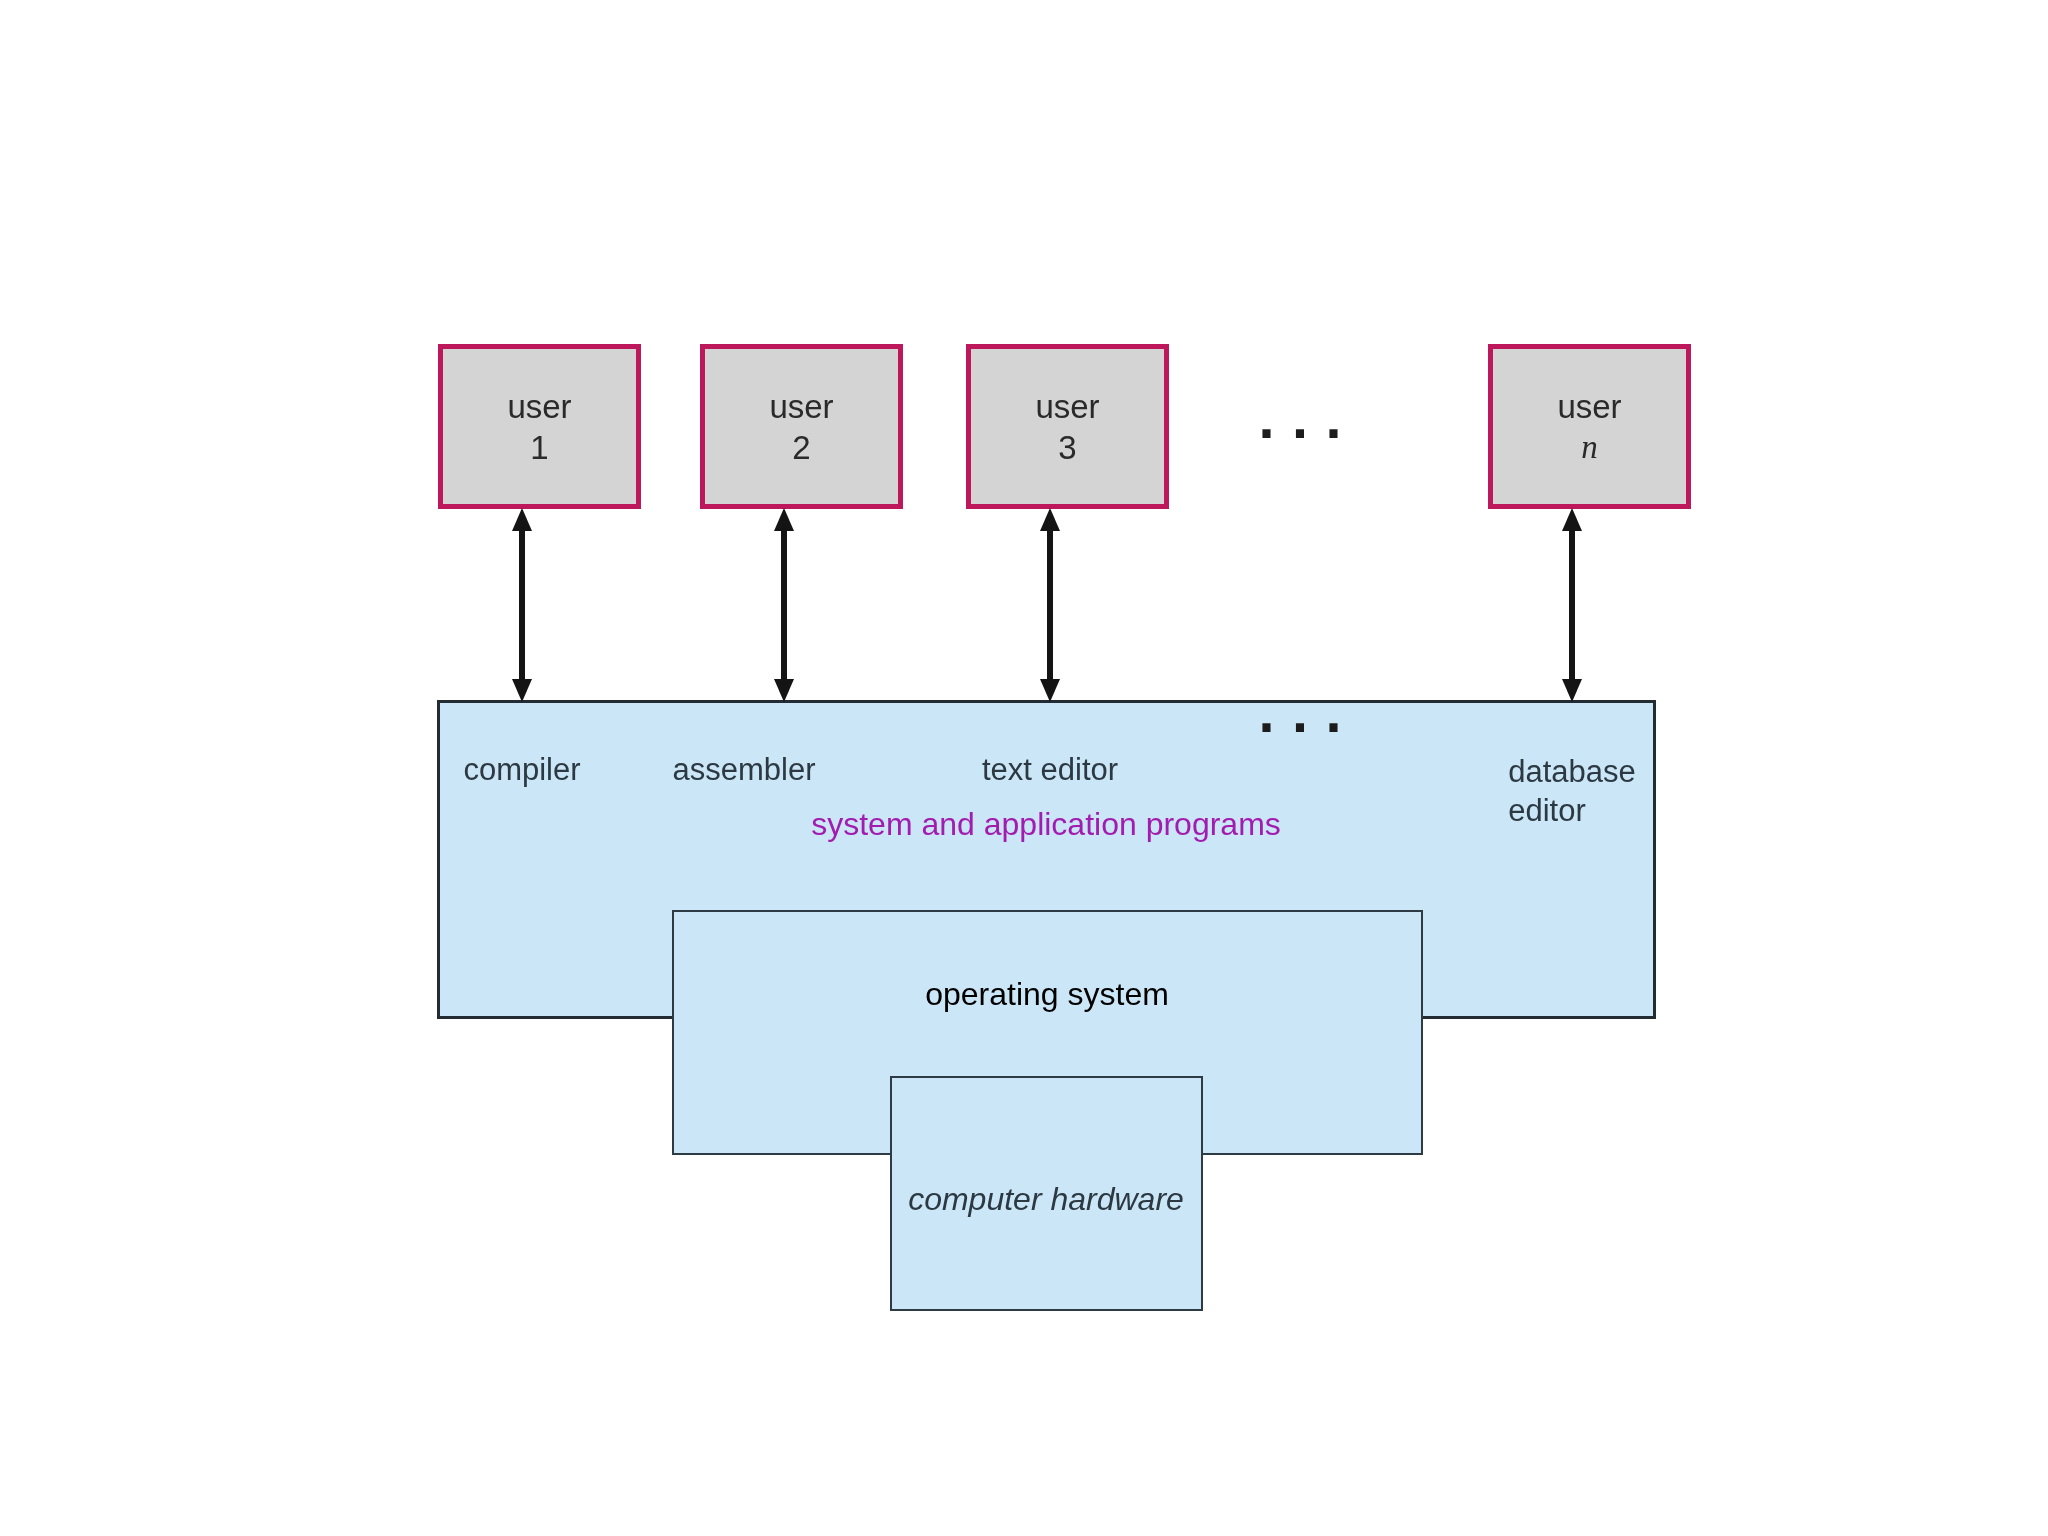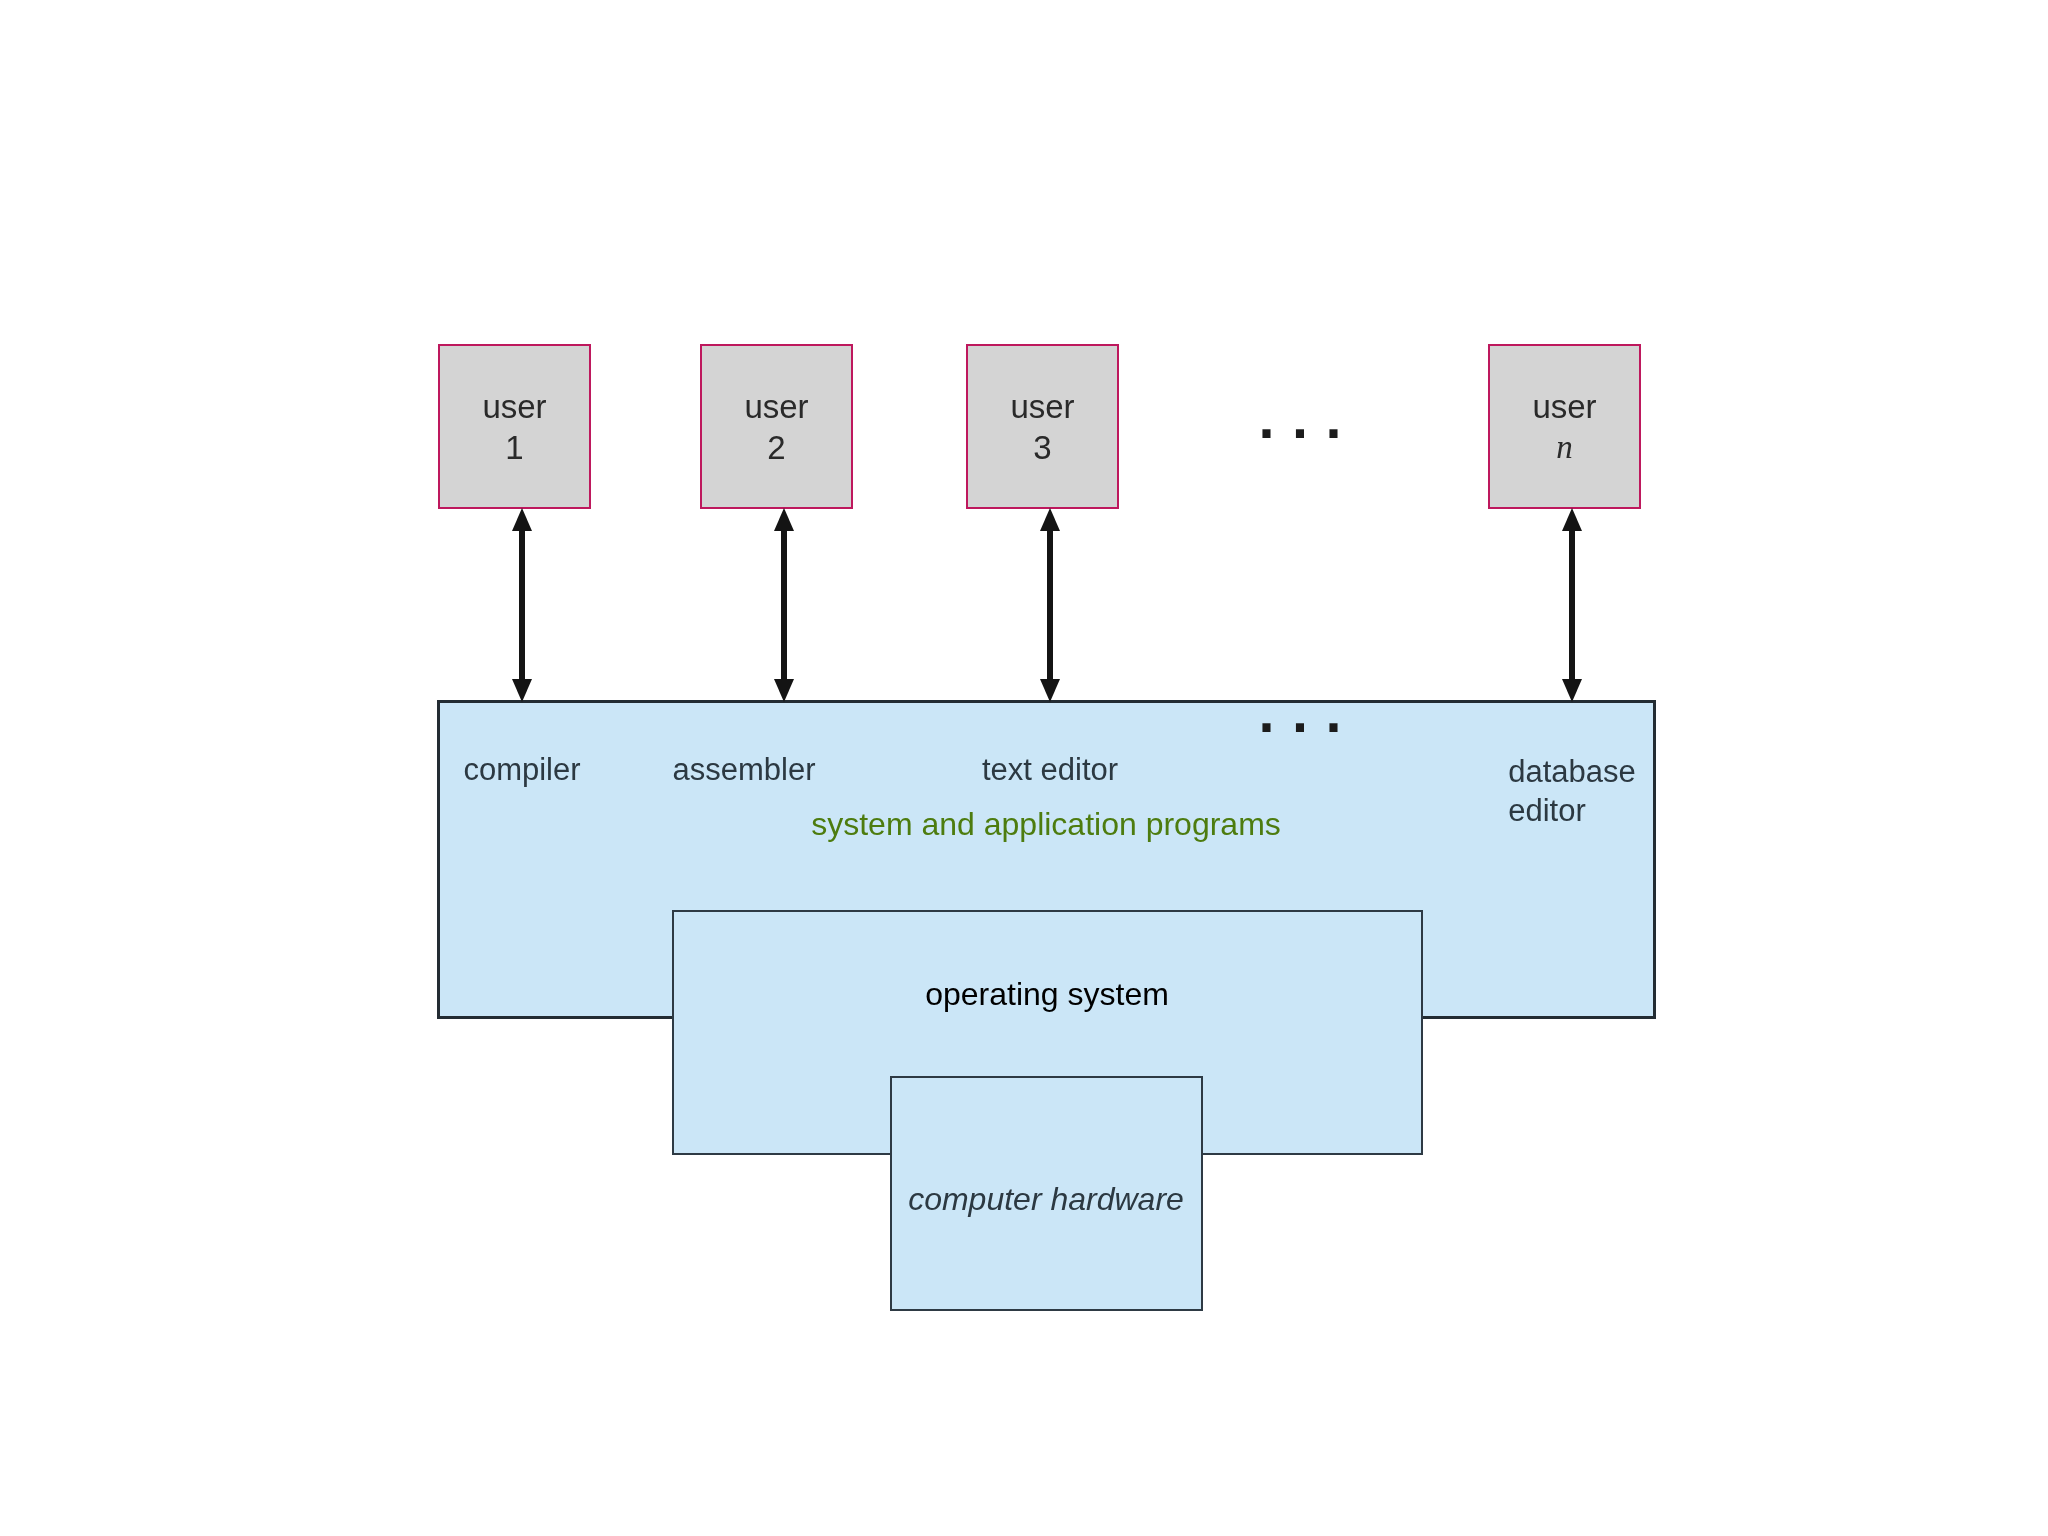--- a/index.html
+++ b/index.html
@@ -13,22 +13,22 @@
 
   
   .title {
     position:absolute; left:228px; top:84px;
     font-size:68px; font-weight:400; letter-spacing:0px;
     color:#1c1c1c; white-space:nowrap;
   }
 
   
   .user-box {
-    position:absolute; top:344px; width:153px; height:165px;
-    background:#d4d4d4; border:2px solid #be185d;
+    position:absolute; top:344px; width:203px; height:165px;
+    background:#d4d4d4; border:5px solid #be185d;
     box-sizing:border-box;
     display:flex; flex-direction:column; align-items:center; justify-content:center;
     color:#2a2a2a; font-size:33px; line-height:41px; text-align:center;
     z-index:4;
   }
   .user-box .sub-italic { font-style:italic; font-family:"Liberation Serif", serif; }
   #user1 { left:438px; }
   #user2 { left:700px; }
   #user3 { left:966px; }
   #usern { left:1488px; }
@@ -80,21 +80,21 @@
   .prog-label {
     position:absolute; top:712px; transform:translateX(-50%);
     font-size:31px; color:#2c3942; white-space:nowrap; z-index:4;margin-top:40px;
   }
   #lbl-compiler   { left:522px; }
   #lbl-assembler  { left:744px;text-align:right; }
   #lbl-texteditor { left:1050px; }
   #lbl-database   { left:1572px; text-align:left; line-height:39px; }
   .caption {
     position:absolute; left:1046px; top:806px; transform:translateX(-50%);
-    font-size:32px; color:#4d7c0f; white-space:nowrap; z-index:4;
+    font-size:32px; color:#a21caf; white-space:nowrap; z-index:4;
   }
   .os-label {
     position:absolute; left:1047px; top:976px; transform:translateX(-50%);
     font-size:32px; color:#000000; white-space:nowrap; z-index:4;
   }
   .hw-label {
     position:absolute; left:1046px; top:1181px; transform:translateX(-50%);
     font-size:32px; color:#2c3942; white-space:nowrap; z-index:4;font-style:italic;
   }
 </style>

